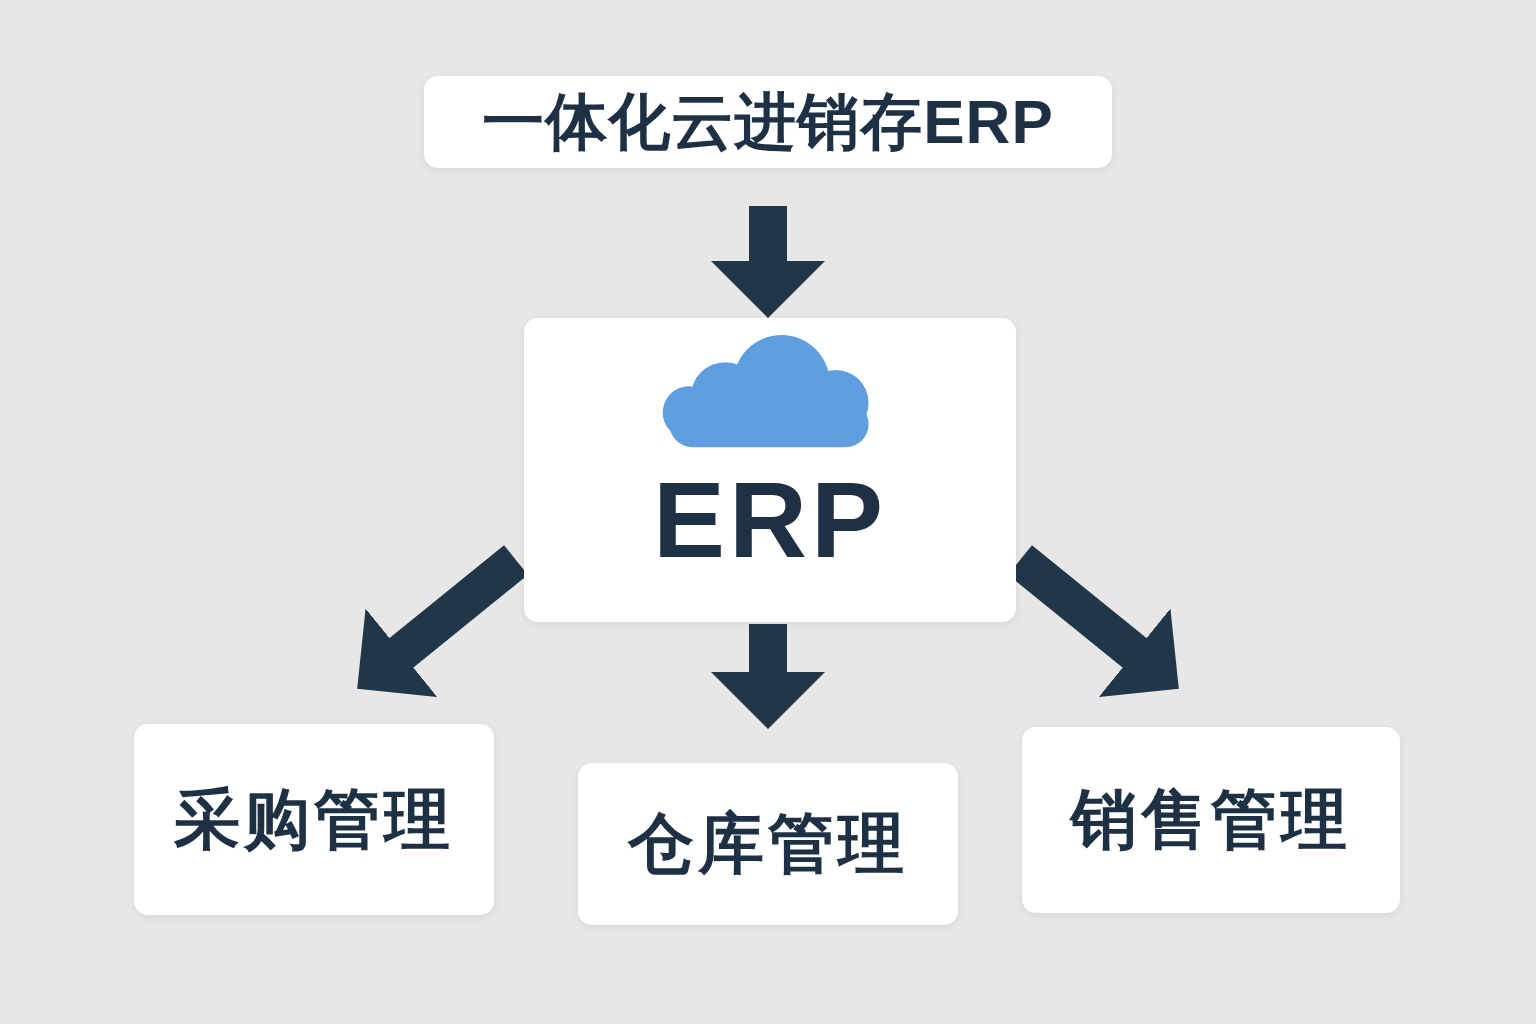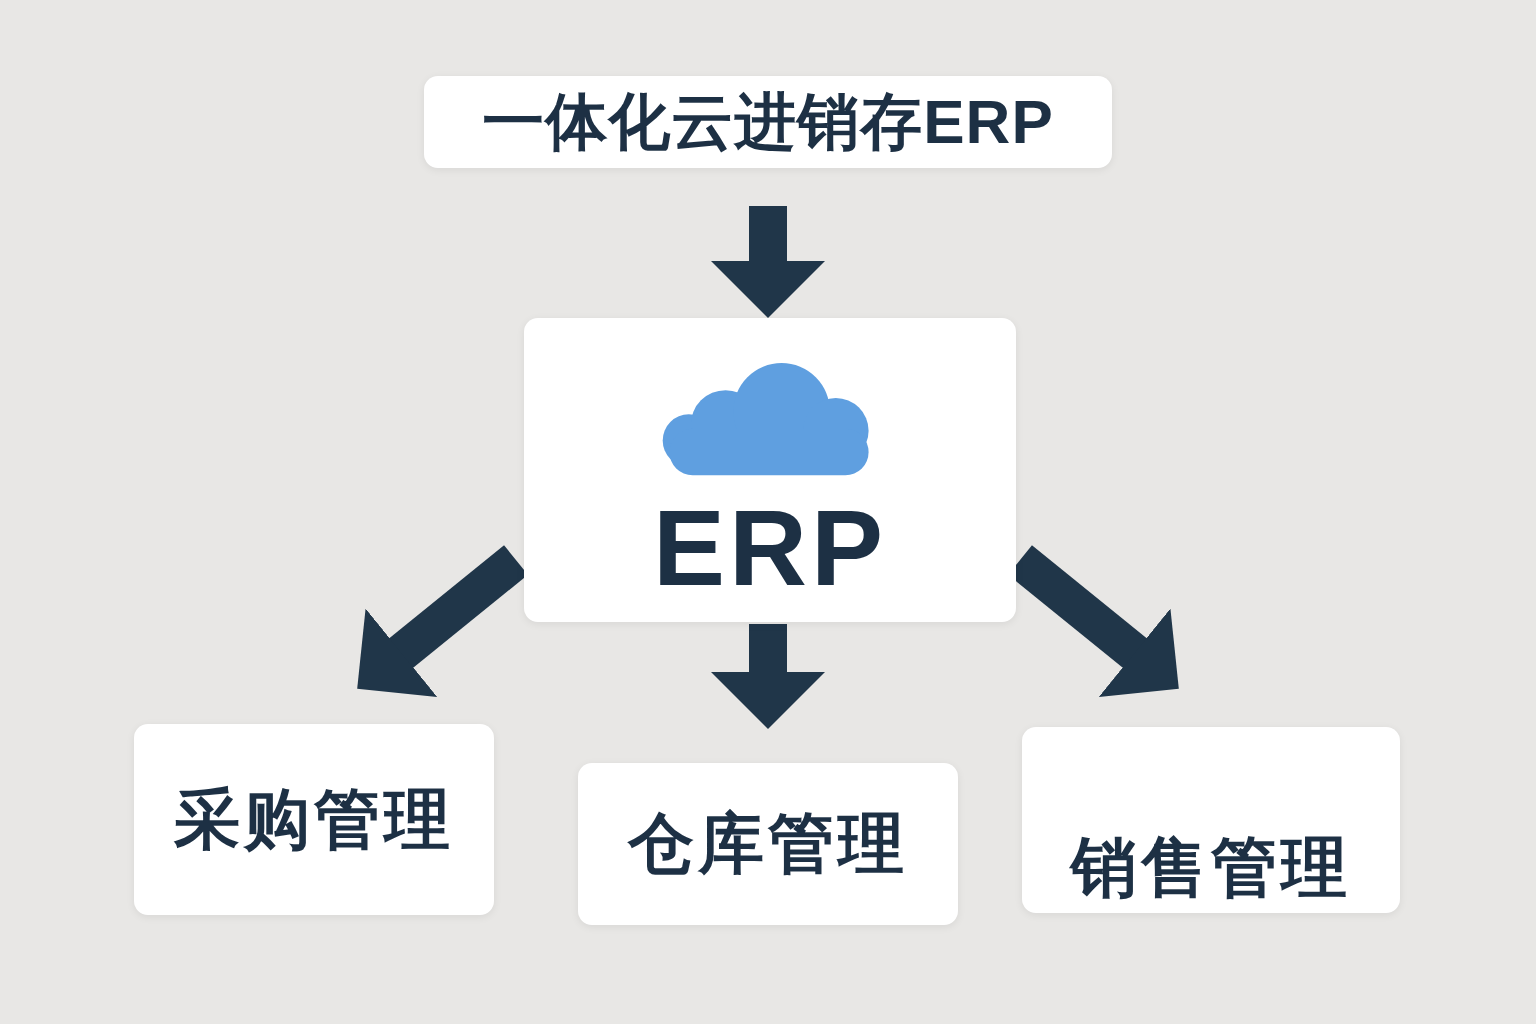--- a/index.html
+++ b/index.html
@@ -26,42 +26,42 @@
     box-sizing: border-box;
   }
   .node-title {
     left: 424px; top: 76px; width: 688px; height: 92px;
     font-size: 62px; font-weight: bold; letter-spacing: 1px;
   }
   .node-center {
     left: 524px; top: 318px; width: 492px; height: 304px;
     flex-direction: column;
     justify-content: flex-start;
-    padding-top: 42px;
+    padding-top: 14px;
   }
   .cloud-wrap {
     width: 232px;
     height: 128px;
   }
   .erp-label {
     font-size: 108px;
     font-weight: bold;
     letter-spacing: 4px;
     line-height: 1.0;
     margin-top: 6px;
     color: var(--text, #1d3044);
   }
   .node-child {
     font-size: 66px;
     font-weight: bold;
     letter-spacing: 4px;
   }
   .node-child-1 { left: 113px;  top: 724px; width: 360px; height: 191px; margin-left: 21px; }
   .node-child-2 { left: 578px;  top: 763px; width: 380px; height: 162px; }
-  .node-child-3 { left: 1022px; top: 727px; width: 378px; height: 186px; align-items: flex-end; }
+  .node-child-3 { left: 1022px; top: 727px; width: 378px; height: 186px; }
   .arrows {
     position: absolute;
     left: 0; top: 0;
     width: 1536px;
     height: 1024px;
     pointer-events: none;
   }
   .arrows line {
     stroke: var(--arrow, #203649);
     stroke-width: 38;

